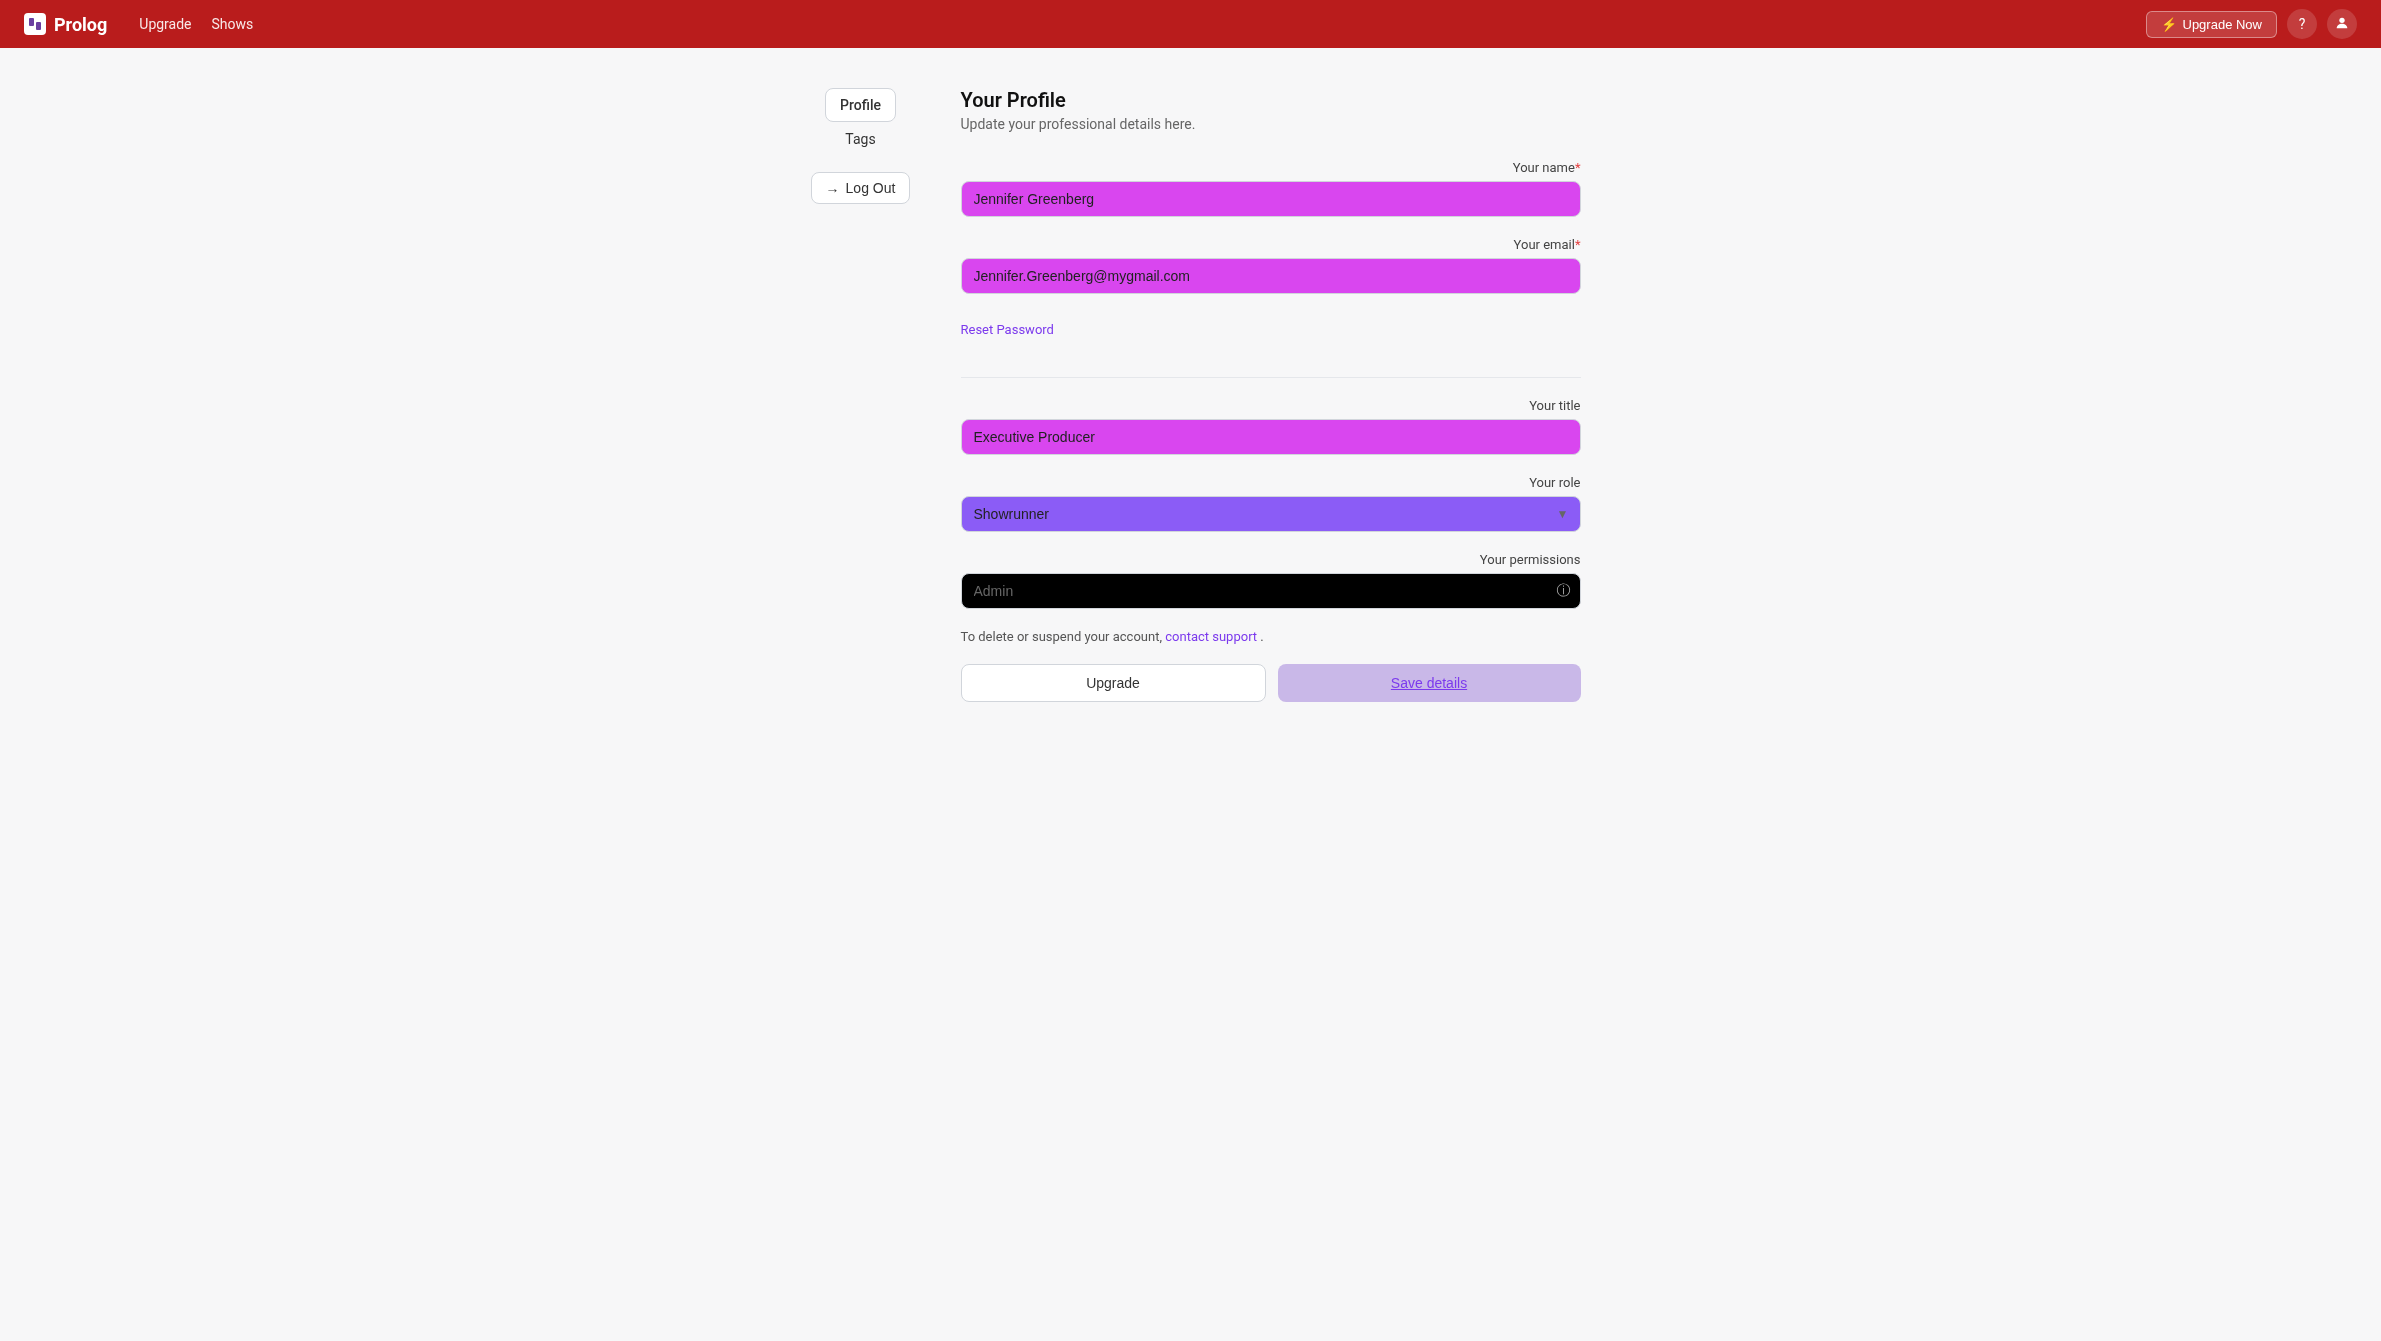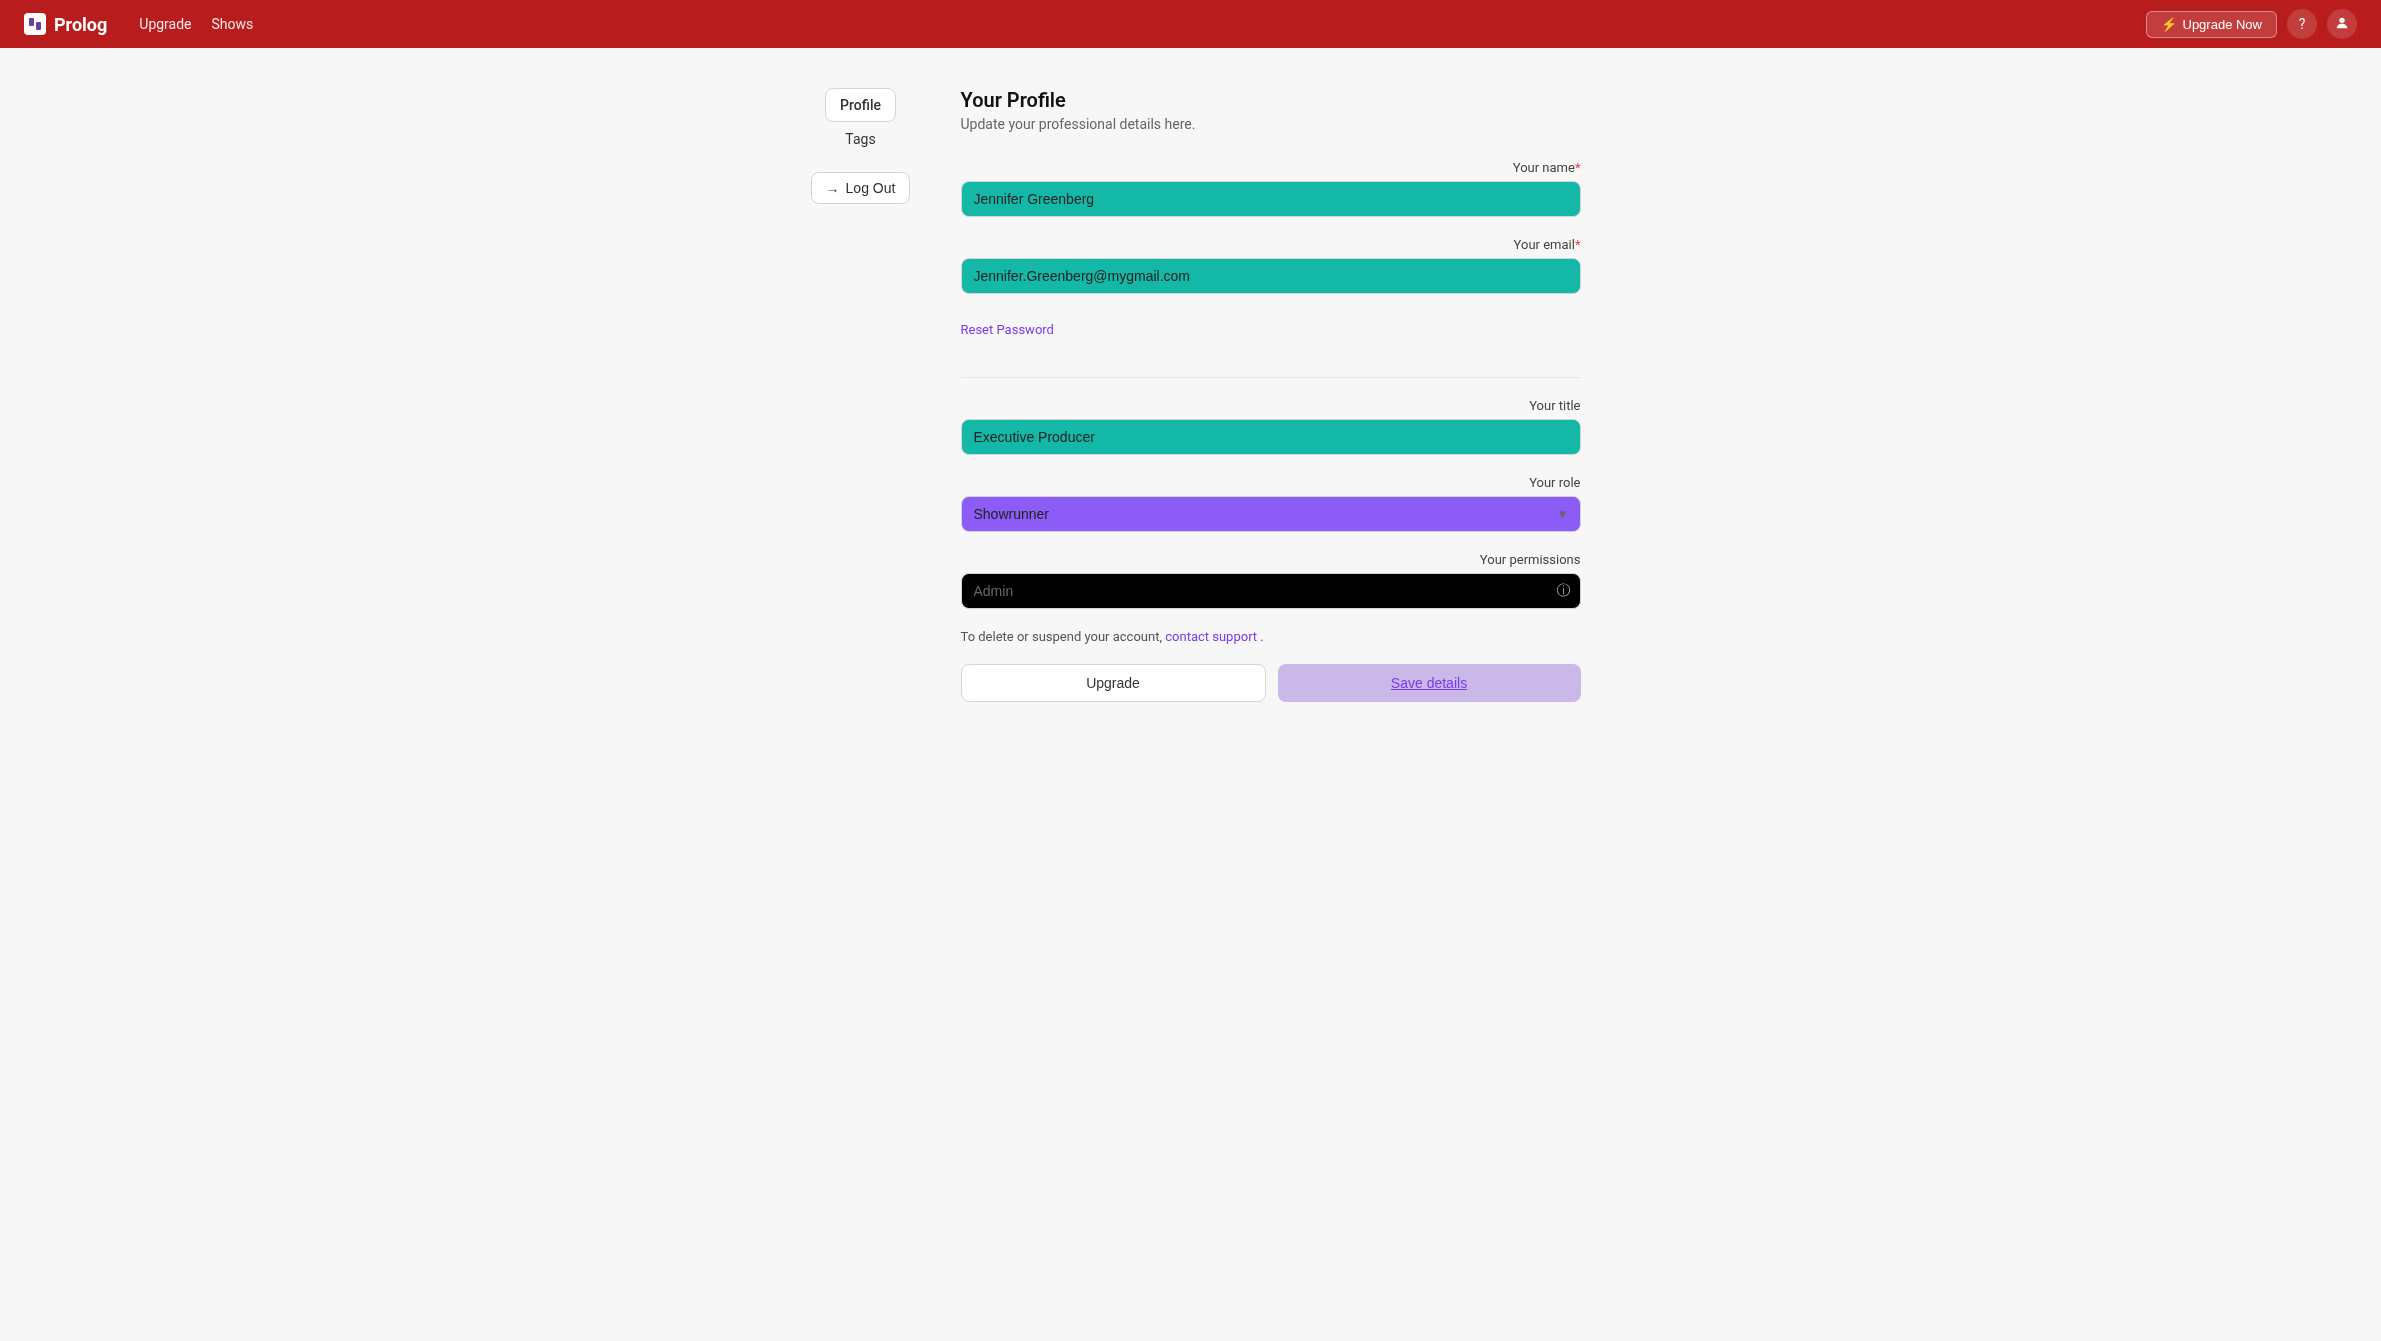--- a/index.html
+++ b/index.html
@@ -175,21 +175,21 @@
       color: #e53e3e;
     }
 
     .form-input {
       width: 100%;
       padding: 9px 12px;
       border: 1px solid #d1d5db;
       border-radius: 8px;
       font-size: 14px;
       color: #222;
-      background: #14b8a6;
+      background: #d946ef;
       outline: none;
     }
 
     .form-input.readonly {
       background: #000000;
       color: #666;
     }
 
     .reset-password-link {
       color: #7c3aed;

